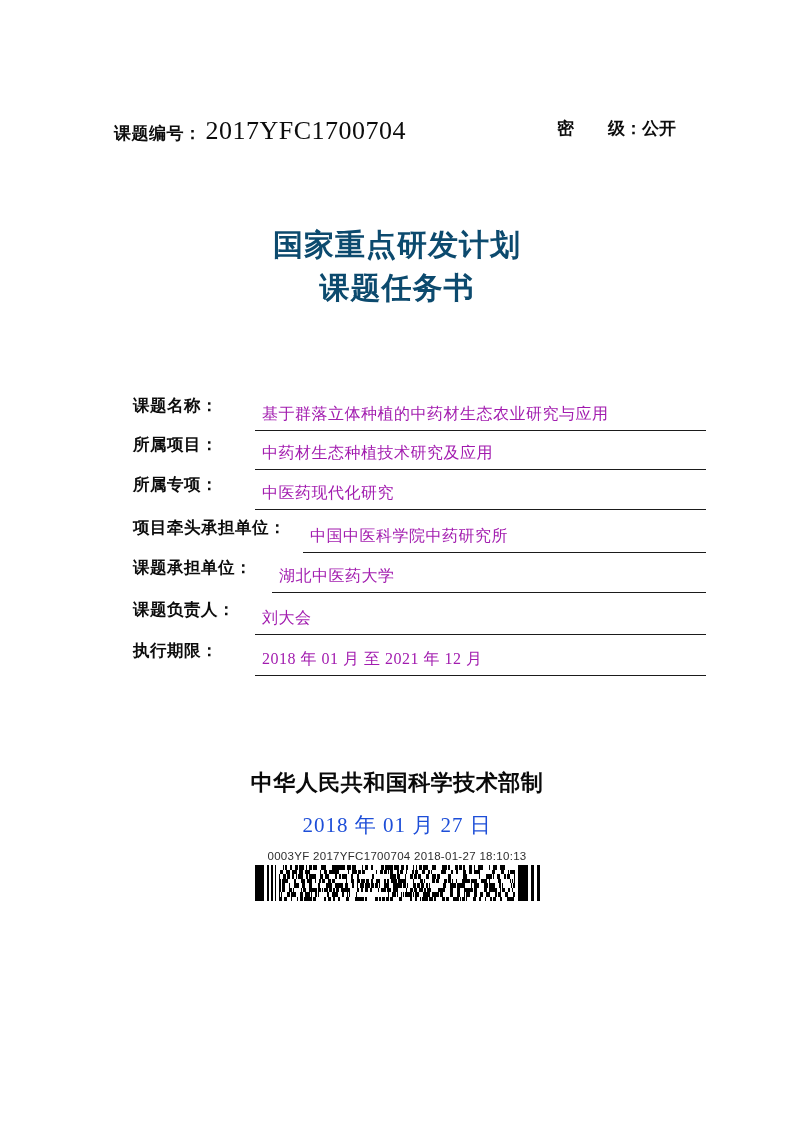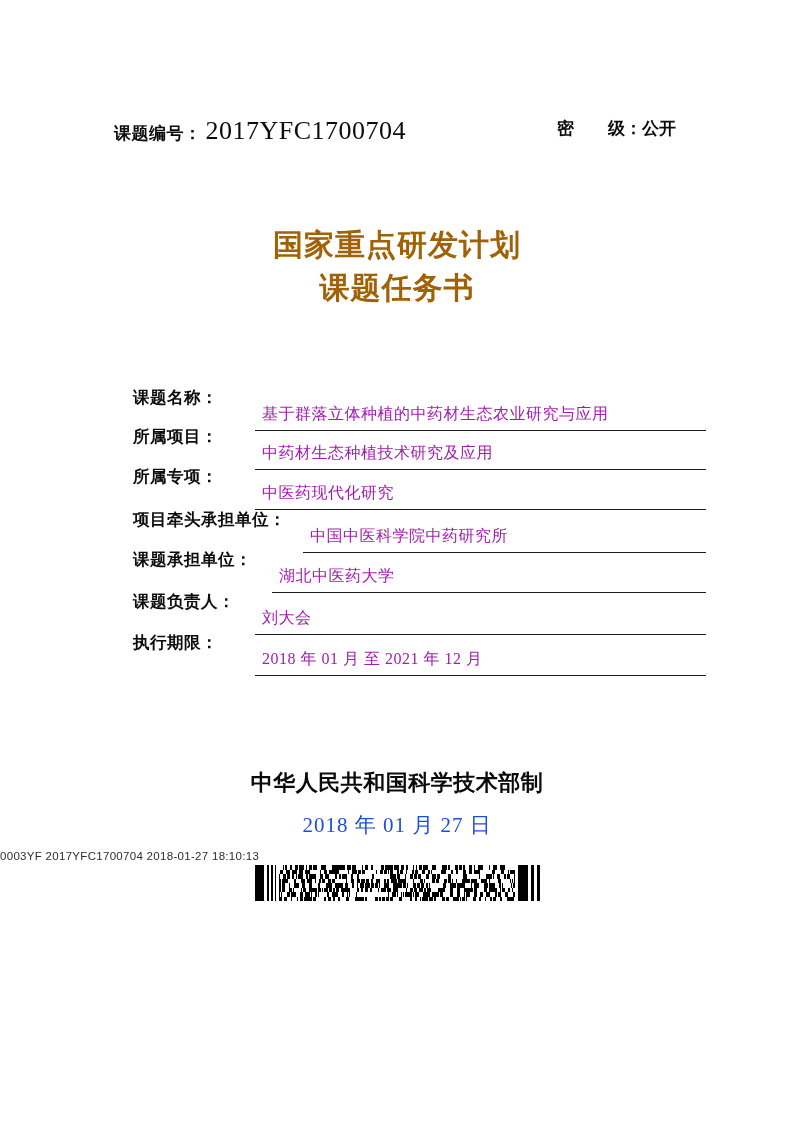--- a/index.html
+++ b/index.html
@@ -20,34 +20,34 @@
   }
   .secrecy{
     position:absolute;left:557px;top:117px;white-space:nowrap;
     font-family:Liberation Sans, sans-serif;font-weight:bold;font-size:17px;
     color:#0c0c0c;
   }
   
   .doc-title{
     position:absolute;left:0;right:0;top:223px;text-align:center;
     font-family:Liberation Sans, sans-serif;font-weight:bold;
-    font-size:30px;line-height:43px;color:#a16207;letter-spacing:1px;
+    font-size:30px;line-height:43px;color:#0c4a6e;letter-spacing:1px;
   }
   
   .fields{position:absolute;left:133px;right:88px;top:0;bottom:0;}
   .field-row{position:absolute;left:0;right:0;height:29px;}
   .field-row:nth-child(1){top:402px;}
   .field-row:nth-child(2){top:441px;}
   .field-row:nth-child(3){top:481px;}
   .field-row:nth-child(4){top:524px;}
   .field-row:nth-child(5){top:564px;}
   .field-row:nth-child(6){top:606px;}
   .field-row:nth-child(7){top:647px;}
   .field-label{
-    position:absolute;left:0;bottom:22px;white-space:nowrap;
+    position:absolute;left:0;bottom:14px;white-space:nowrap;
     font-family:"Liberation Sans", sans-serif;font-weight:bold;
     font-size:16.5px;color:#0c0c0c;letter-spacing:0.5px;
   }
   .field-value{
     position:absolute;left:122px;right:0;bottom:0;
     border-bottom:1.4px solid #1b1b1b;
     padding:0 0 5px 7px;white-space:nowrap;
   }
   .field-row:nth-child(4) .field-value{left:170px;}
   .field-row:nth-child(5) .field-value{left:139px;}
@@ -61,21 +61,21 @@
     font-family:"Liberation Serif", serif;font-weight:bold;
     font-size:22px;color:#0a0a0a;letter-spacing:0.5px;
   }
   .issue-date{
     position:absolute;left:0;right:0;top:811px;text-align:center;
     font-family:"Liberation Serif", serif;font-size:21px;color:#1d4ed8;
     letter-spacing:1px;
   }
   
   .barcode-caption{
-    position:absolute;left:0;right:0;top:850px;text-align:left;
+    position:absolute;left:0;right:0;top:850px;text-align:center;
     font-family:"Liberation Sans", sans-serif;font-size:11.5px;color:#2e2e2e;
     letter-spacing:0.3px;
   }
   .barcode{position:absolute;left:255px;top:865px;width:288px;height:36px;}
 </style>
 </head>
 <body>
 
 <div class="page">
 

